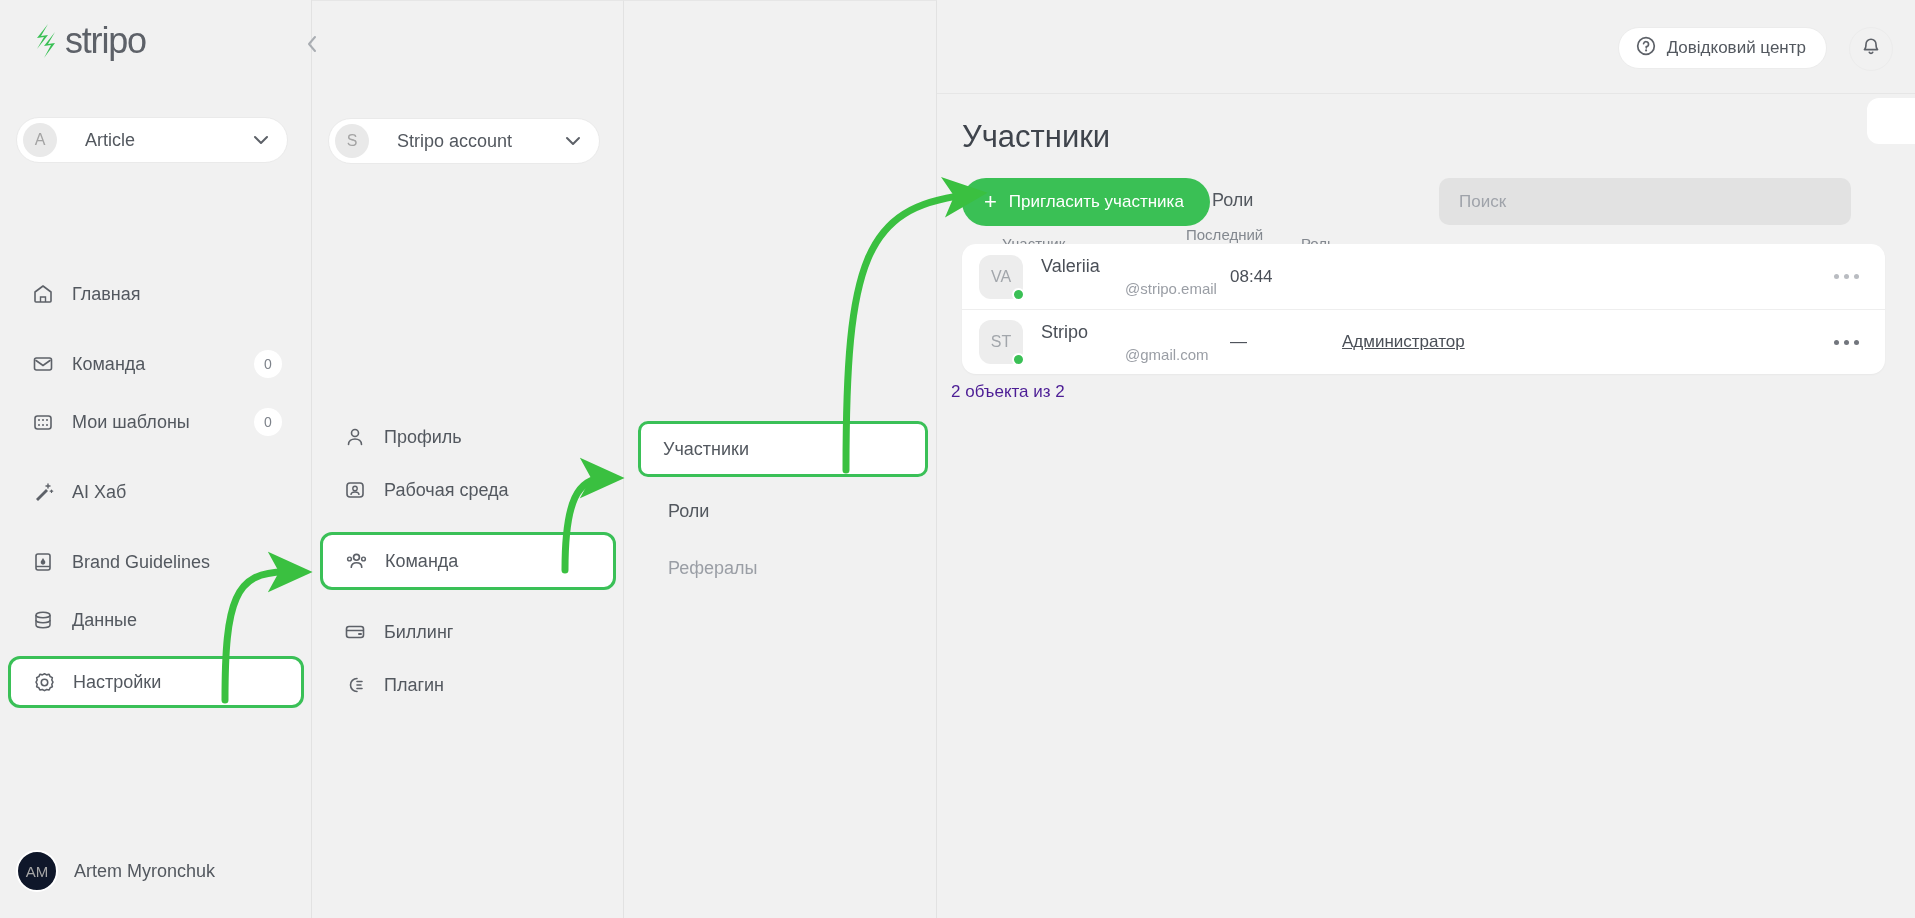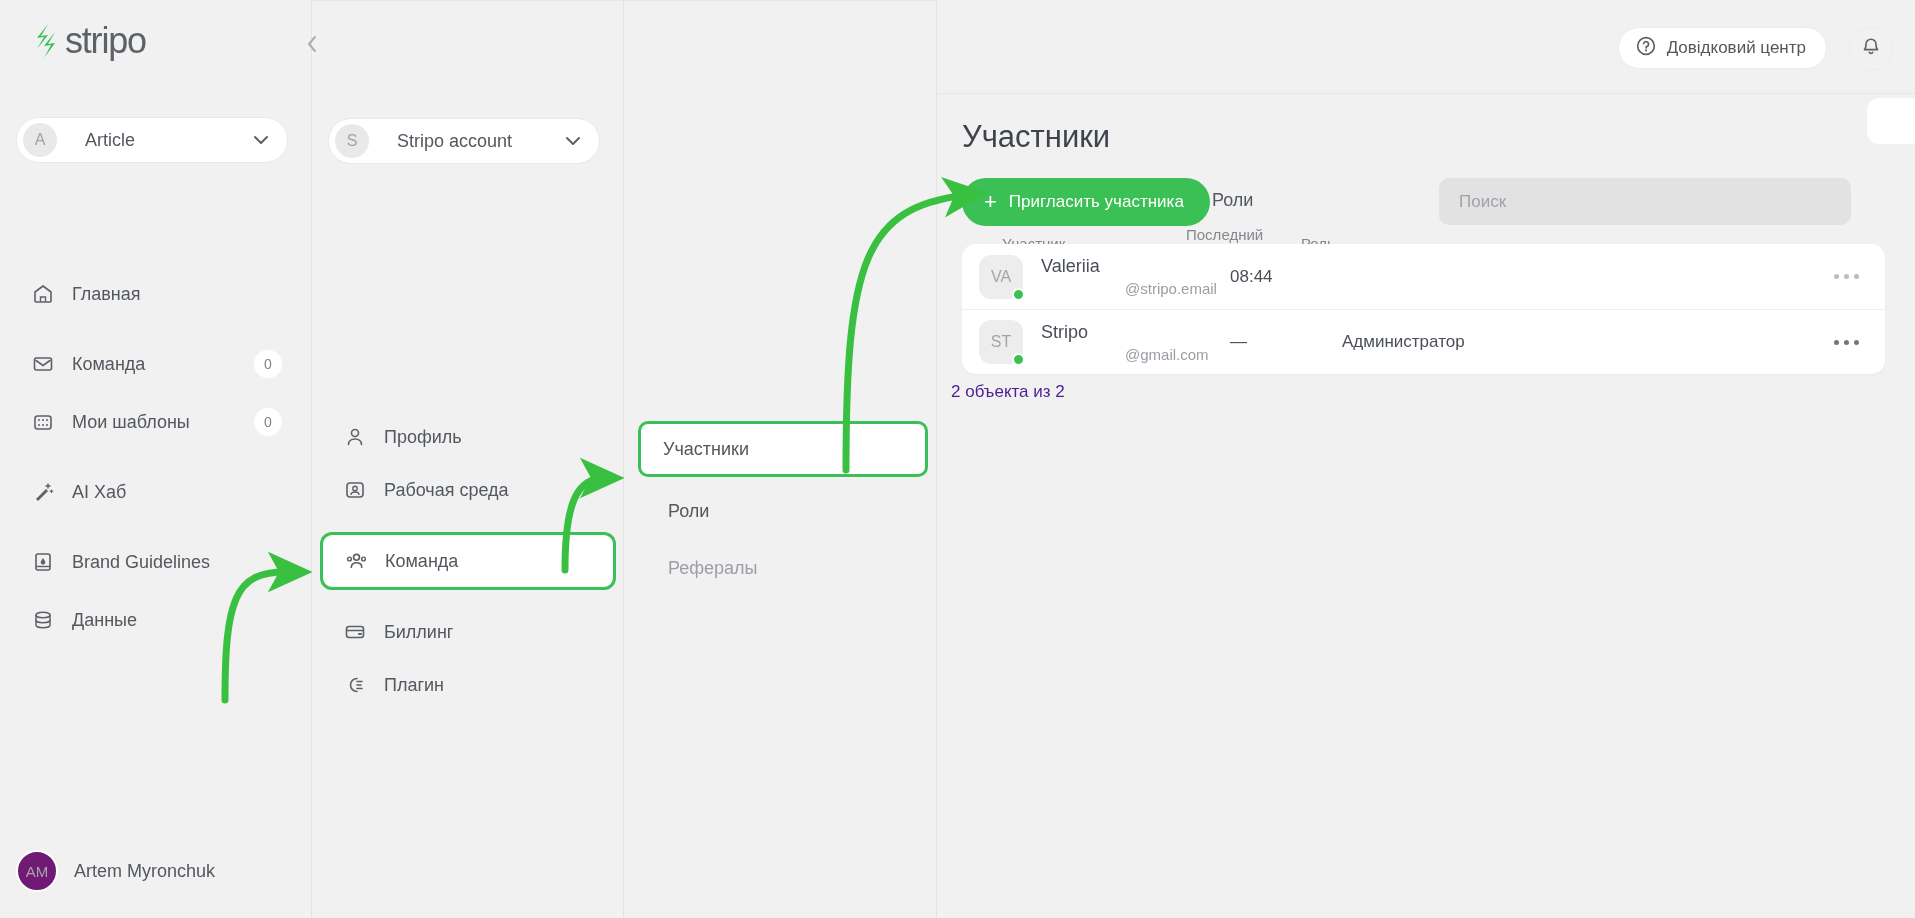--- a/index.html
+++ b/index.html
@@ -55,21 +55,21 @@
   }
   .nav-item.hl {
     background: #fff; border: 3px solid #3ac057; border-radius: 12px;
     margin: 0 8px; height: 52px; padding-left: 20px;
   }
 
   .user-row {
     position: absolute; left: 16px; bottom: 26px; display: flex; align-items: center; cursor: pointer;
   }
   .user-row .av {
-    width: 42px; height: 42px; border-radius: 50%; background: #701a75; border: 2px solid #fff;
+    width: 42px; height: 42px; border-radius: 50%; background: #0f172a; border: 2px solid #fff;
     display: flex; align-items: center; justify-content: center; color: #a6a6a6; font-size: 15px;
   }
   .user-row .nm { margin-left: 16px; font-size: 18px; color: #53585f; }
 
   
   .col-second {
     position: absolute; left: 312px; top: 0; width: 312px; height: 918px;
     background: #f1f1f1; border-right: 1px solid #e2e2e2; border-top: 1px solid #e6e6e6;
   }
   .col-second .selector { left: 16px; top: 117px; width: 272px; }
@@ -159,21 +159,21 @@
     width: 44px; height: 44px; border-radius: 12px; background: #ededed;
     display: flex; align-items: center; justify-content: center; color: #a2a6ab; font-size: 16px;
   }
   .online-dot {
     position: absolute; right: -2px; bottom: -2px; width: 13px; height: 13px;
     border-radius: 50%; background: #3ac055; border: 2px solid #fff;
   }
   .cell-name { position: absolute; left: 79px; top: 12px; font-size: 18px; color: #4a4f57; }
   .cell-email { position: absolute; left: 163px; top: 36px; font-size: 15px; color: #9a9ea5; }
   .cell-login { position: absolute; left: 268px; font-size: 17px; color: #4a4f57; }
-  .cell-role { position: absolute; left: 380px; font-size: 17px; color: #4a4f57; }
+  .cell-role { position: absolute; left: 380px; font-size: 17px; color: #4a4f57; text-decoration: underline; }
   .dots { position: absolute; right: 26px; display: flex; gap: 5px; cursor: pointer; }
   .dots i { width: 5px; height: 5px; border-radius: 50%; background: #b9bcc1; display: block; }
   .dots.dark i { background: #72767d; }
 
   .count-text { position: absolute; left: 14px; top: 288px; font-size: 17px; color: #4c1d95; }
 
   
   .anno { position: absolute; left: 0; top: 0; width: 1915px; height: 918px; pointer-events: none; z-index: 6; }
 </style>
 </head>
@@ -286,20 +286,29 @@
               <ellipse cx="11" cy="6" rx="7" ry="2.8" stroke="#5d6168" stroke-width="1.5" fill="none"></ellipse>
               <path d="M4 6 v5 c0 1.5 3.1 2.8 7 2.8 s7-1.3 7-2.8 V6" stroke="#5d6168" stroke-width="1.5" fill="none"></path>
               <path d="M4 11 v5 c0 1.5 3.1 2.8 7 2.8 s7-1.3 7-2.8 v-5" stroke="#5d6168" stroke-width="1.5" fill="none"></path>
             </svg>
         </span>
         <span class="txt">Данные</span>
       </div>
 
       <div class="nav-gap-sm"></div>
 
+      <div class="nav-item hl">
+        <span class="ico">
+          <svg width="23" height="23" viewBox="0 0 22 22">
+              <path d="M11 2.6 l2.1 1.1 2.3-.5 1 2.1 2.1 1 -.5 2.3 1.1 2.1 -1.1 2.1 .5 2.3 -2.1 1 -1 2.1 -2.3-.5 -2.1 1.1 -2.1-1.1 -2.3 .5 -1-2.1 -2.1-1 .5-2.3 -1.1-2.1 1.1-2.1 -.5-2.3 2.1-1 1-2.1 2.3 .5 Z" stroke="#5d6168" stroke-width="1.5" fill="none" stroke-linejoin="round"></path>
+              <circle cx="11" cy="11" r="3.1" stroke="#5d6168" stroke-width="1.5" fill="none"></circle>
+            </svg>
+        </span>
+        <span class="txt">Настройки</span>
+      </div>
     </div>
 
     <div class="user-row">
       <span class="av">AM</span>
       <span class="nm">Artem Myronchuk</span>
     </div>
   </div>
 
   <div class="col-second">
 

